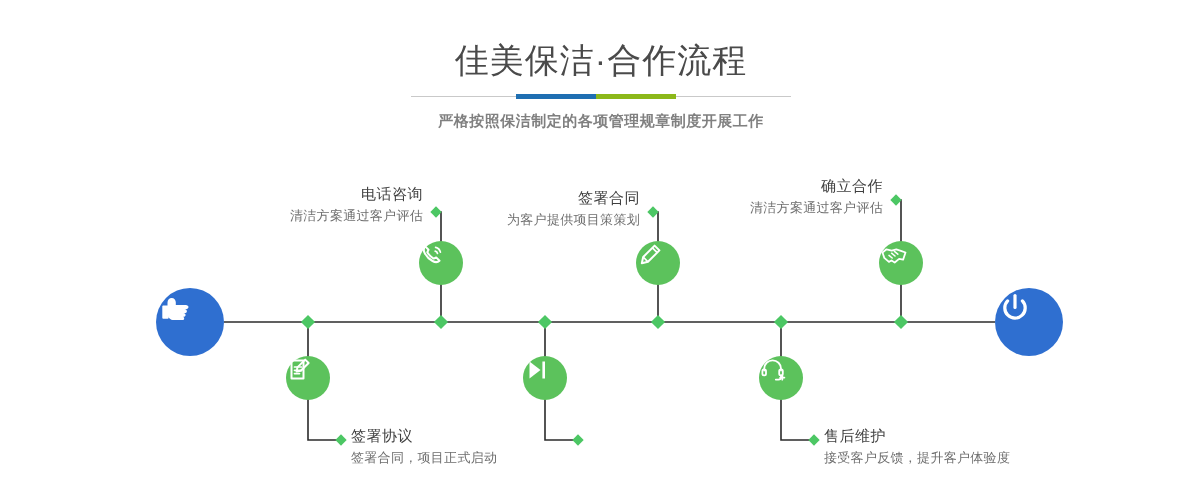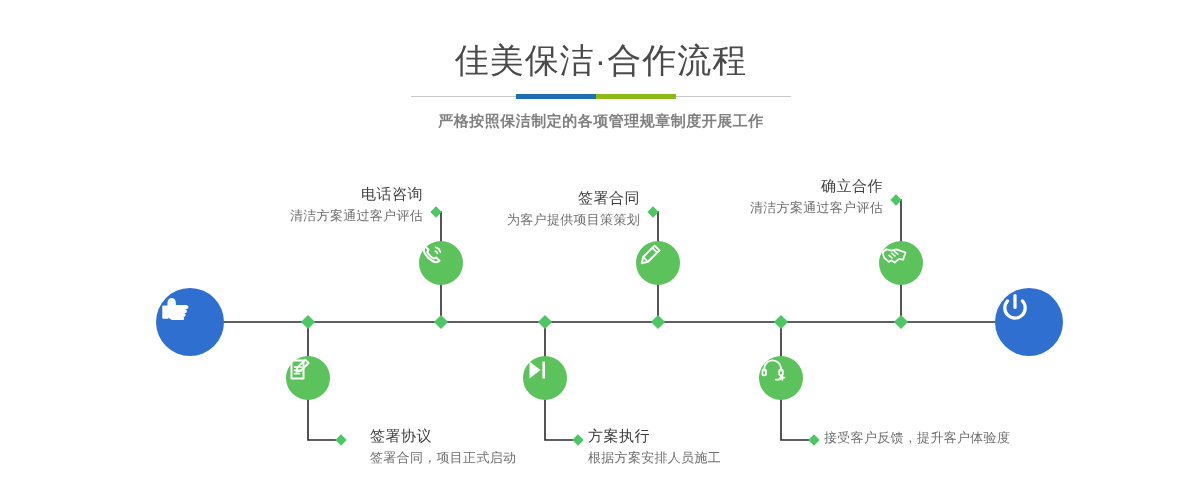--- a/index.html
+++ b/index.html
@@ -266,27 +266,24 @@
   <div class="step-label label-top" style="right:562px; top:188px;">
     <div class="st-title">签署合同</div>
     <div class="st-desc">为客户提供项目策策划</div>
   </div>
 
   <div class="step-label label-top" style="right:319px; top:176px;">
     <div class="st-title">确立合作</div>
     <div class="st-desc">清洁方案通过客户评估</div>
   </div>
 
-  <div class="step-label label-bottom" style="left:351px; top:426px;margin-left:19px;">
+  <div class="step-label label-bottom" style="left:351px; top:426px;">
     <div class="st-title">签署协议</div>
     <div class="st-desc">签署合同，项目正式启动</div>
   </div>
 
-  <div class="step-label label-bottom" style="left:588px; top:426px;">
-    <div class="st-title">方案执行</div>
-    <div class="st-desc">根据方案安排人员施工</div>
-  </div>
 
   <div class="step-label label-bottom" style="left:824px; top:426px;">
+    <div class="st-title">售后维护</div>
     <div class="st-desc">接受客户反馈，提升客户体验度</div>
   </div>
 
 </div>
 
 </body></html>

